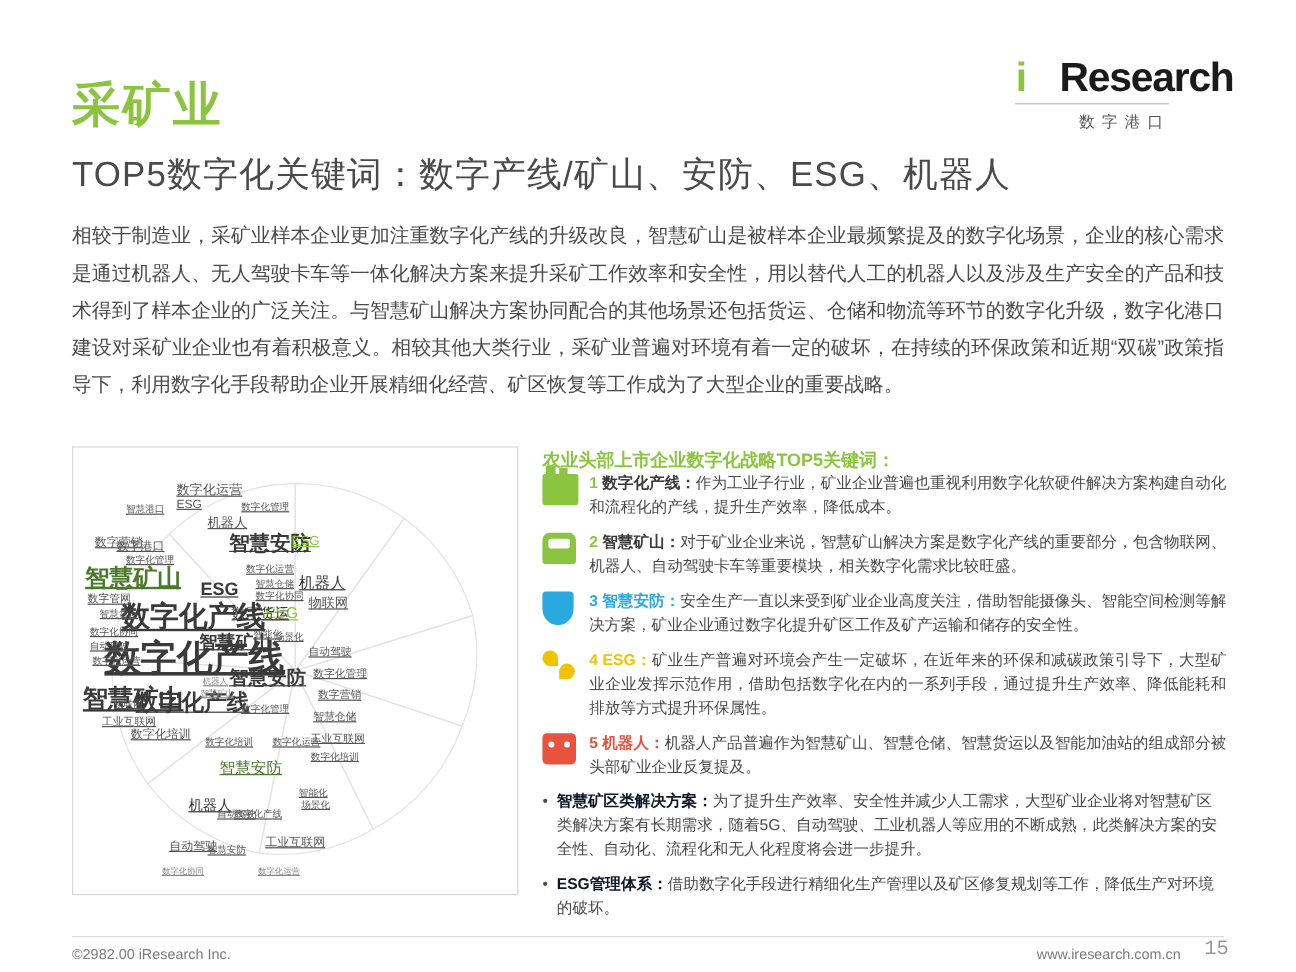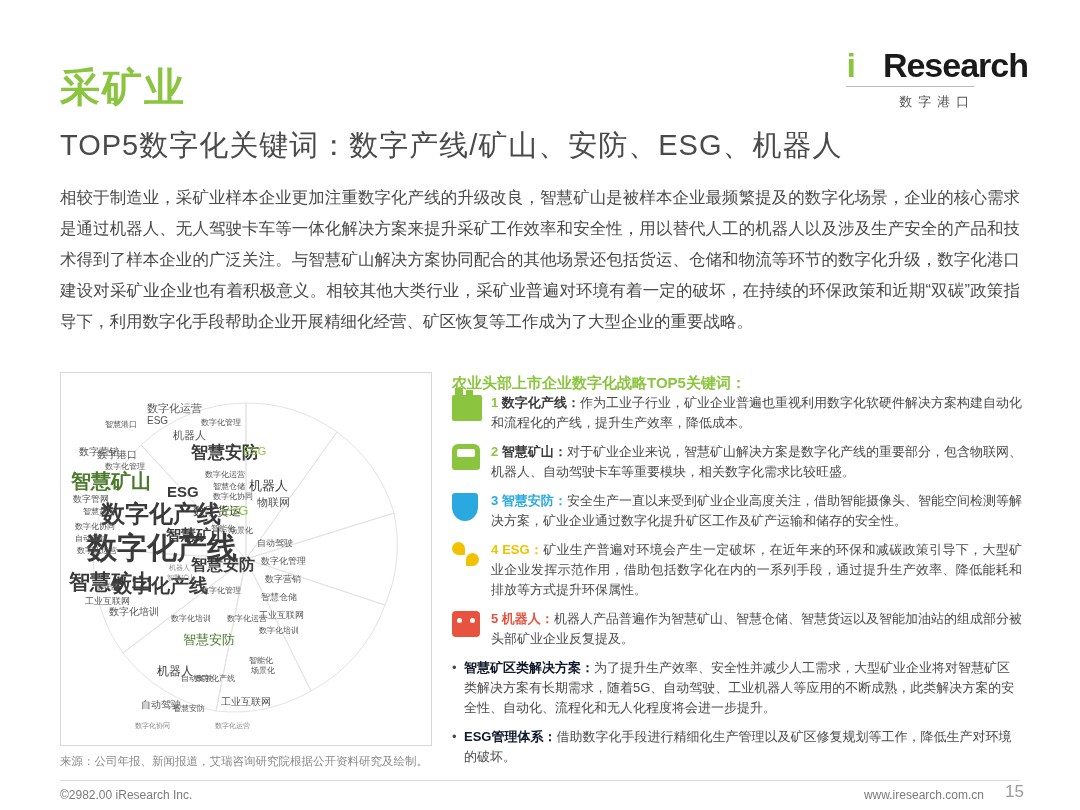--- a/index.html
+++ b/index.html
@@ -47,21 +47,21 @@
     position:absolute;left:0;top:340px;width:1080px;text-align:center;
     font-size:18px;font-weight:bold;color:#333;
   }
 
   
   .cloud-box{
     position:absolute;left:60px;top:372px;width:370px;height:372px;
     border:1px solid #d8d8d8;background:#fff;overflow:hidden;
   }
   .cloud-inner{position:absolute;left:0;top:0;width:370px;height:372px;}
-  .w{position:absolute;white-space:nowrap;transform-origin:center center;}
+  .w{position:absolute;white-space:nowrap;transform-origin:center center;text-decoration:underline;}
 
   .source{
     position:absolute;left:60px;top:754px;font-size:11.5px;color:#8a8a8a;
   }
 
   
   .right{
     position:absolute;left:452px;top:374px;width:570px;
   }
   .r-head{
@@ -107,21 +107,21 @@
   .ico-robot{width:28px;height:26px;background:#e8533f;border-radius:4px;position:relative;}
   .ico-robot:before{content:"";position:absolute;left:5px;top:7px;width:5px;height:5px;background:#fff;border-radius:50%;}
   .ico-robot:after{content:"";position:absolute;right:5px;top:7px;width:5px;height:5px;background:#fff;border-radius:50%;}
 
   
   .footer-rule{
     position:absolute;left:60px;top:780px;width:960px;border-top:1px solid #dadada;
   }
   .f-left{position:absolute;left:60px;top:788px;font-size:12px;color:#7a7a7a;}
   .f-right{position:absolute;right:96px;top:788px;font-size:12px;color:#7a7a7a;}
-  .f-page{position:absolute;right:56px;top:782px;font-size:17px;color:#9a9a9a;}
+  .f-page{position:absolute;right:56px;top:782px;font-size:17px;color:#9a9a9a;font-family:Liberation Mono, monospace;}
 </style>
 </head>
 <body>
 
 <div class="page">
 
   <div class="logo">
     <div class="logo-main">
       <span class="logo-i">i</span><span class="logo-research">Research</span>
     </div>
@@ -203,21 +203,20 @@
         <div class="w" style="left: 154px; top: 348px; font-size: 7px; color: rgb(136, 136, 136);">数字化运营</div>
         <div class="w" style="left: 74px; top: 348px; font-size: 7px; color: rgb(136, 136, 136);">数字化协同</div>
         <div class="w" style="left: 34px; top: 208px; font-size: 8px; color: rgb(85, 85, 85);">物联网</div>
         <div class="w" style="left: 188px; top: 282px; font-size: 8px; color: rgb(85, 85, 85);">智能化</div>
         <div class="w" style="left: 190px; top: 292px; font-size: 8px; color: rgb(85, 85, 85);">场景化</div>
         <div class="w" style="left: 108px; top: 190px; font-size: 7px; color: rgb(136, 136, 136);">机器人</div>
         <div class="w" style="left: 106px; top: 200px; font-size: 7px; color: rgb(136, 136, 136);">智慧矿山</div>
       </div>
   </div>
 
-  <div class="source">来源：公司年报、新闻报道，艾瑞咨询研究院根据公开资料研究及绘制。</div>
 
   <div class="right">
     <div class="r-head">农业头部上市企业数字化战略TOP5关键词：</div>
     <div id="kw-list">
         <div class="kw ">
           <div class="kw-ico">
             <div class="ico-fact"></div>
           </div>
           <div class="kw-txt"><span class="kw-num">1 </span><span class="kw-name">数字化产线：</span><span>作为工业子行业，矿业企业普遍也重视利用数字化软硬件解决方案构建自动化和流程化的产线，提升生产效率，降低成本。</span></div>
         </div>

